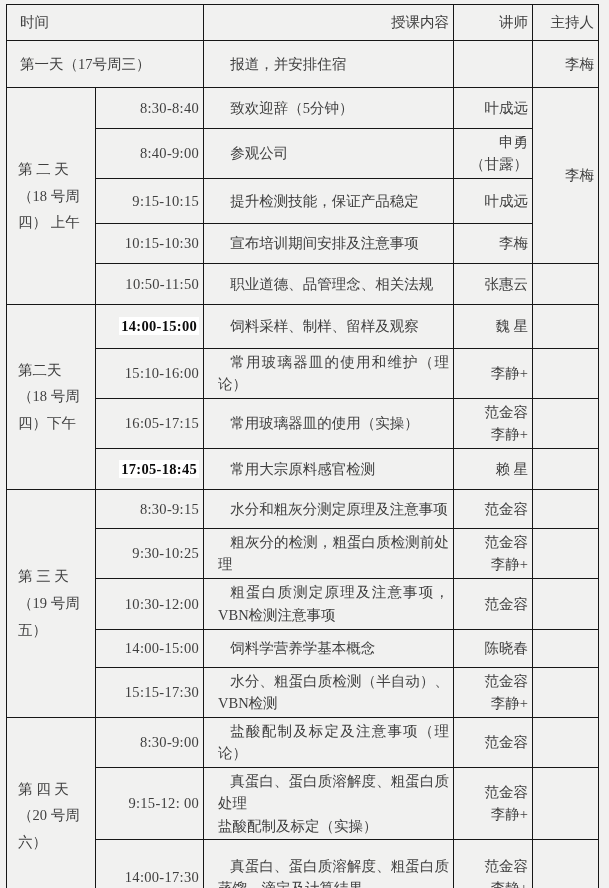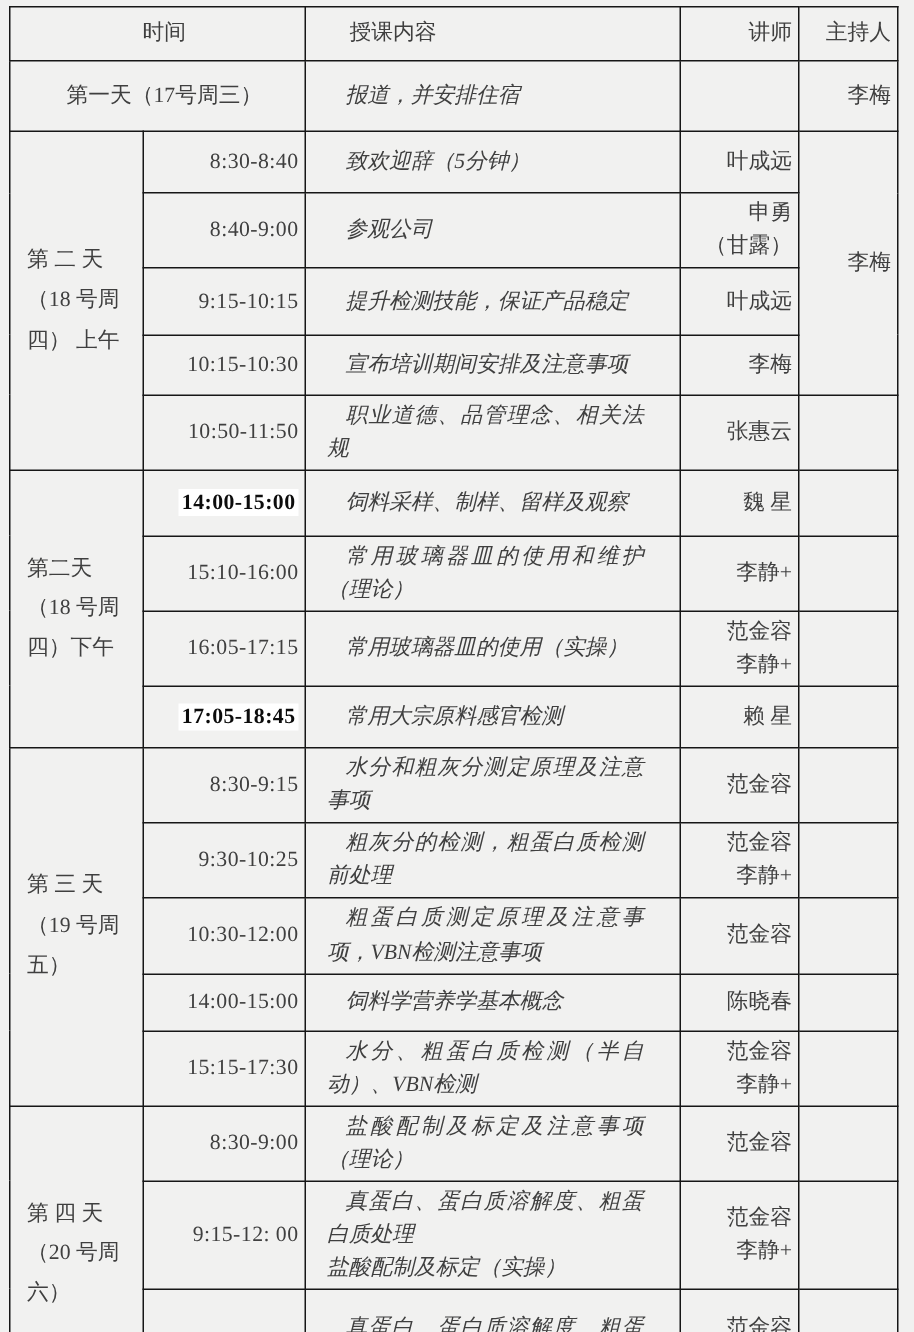--- a/index.html
+++ b/index.html
@@ -20,39 +20,38 @@
     font-size: 14.5px;
   }
   td, th {
     border: 1.5px solid #161616;
     vertical-align: middle;
     font-weight: normal;
     padding: 2px 4px;
     line-height: 1.55;
     overflow: hidden;
   }
-  th.h-time, td.day1-label { text-align: center; padding-left: 13px; }
-  th.h-content { text-align: left; padding-left: 16px; text-indent: 0.9em; }
+  th.h-time, td.day1-label { text-align: left; padding-left: 13px; }
+  th.h-content { text-align: right; padding-left: 16px; text-indent: 0.9em; }
   th.h-center { text-align: right; }
   td.day-label {
     text-align: left;
     padding-left: 11px;
     padding-right: 8px;
     white-space: pre-line;
     line-height: 1.85;
     font-family: Liberation Serif, serif;
   }
   td.time-cell { text-align: right; padding-left: 12px; letter-spacing: 0.3px; }
   td.content-cell {
     text-align: justify;
     padding-left: 14px;
-    padding-right: 24px;
+    padding-right: 4px;
     text-indent: 0.85em;
     white-space: pre-line;
-    font-style: italic;
   }
   td.lecturer-cell, td.host-cell { text-align: right; white-space: pre-line; }
   span.time-strong {
     font-weight: bold;
     color: #0c0c0c;
     background: #ffffff;
     padding: 1px 2px;
   }
 </style>
 </head>

